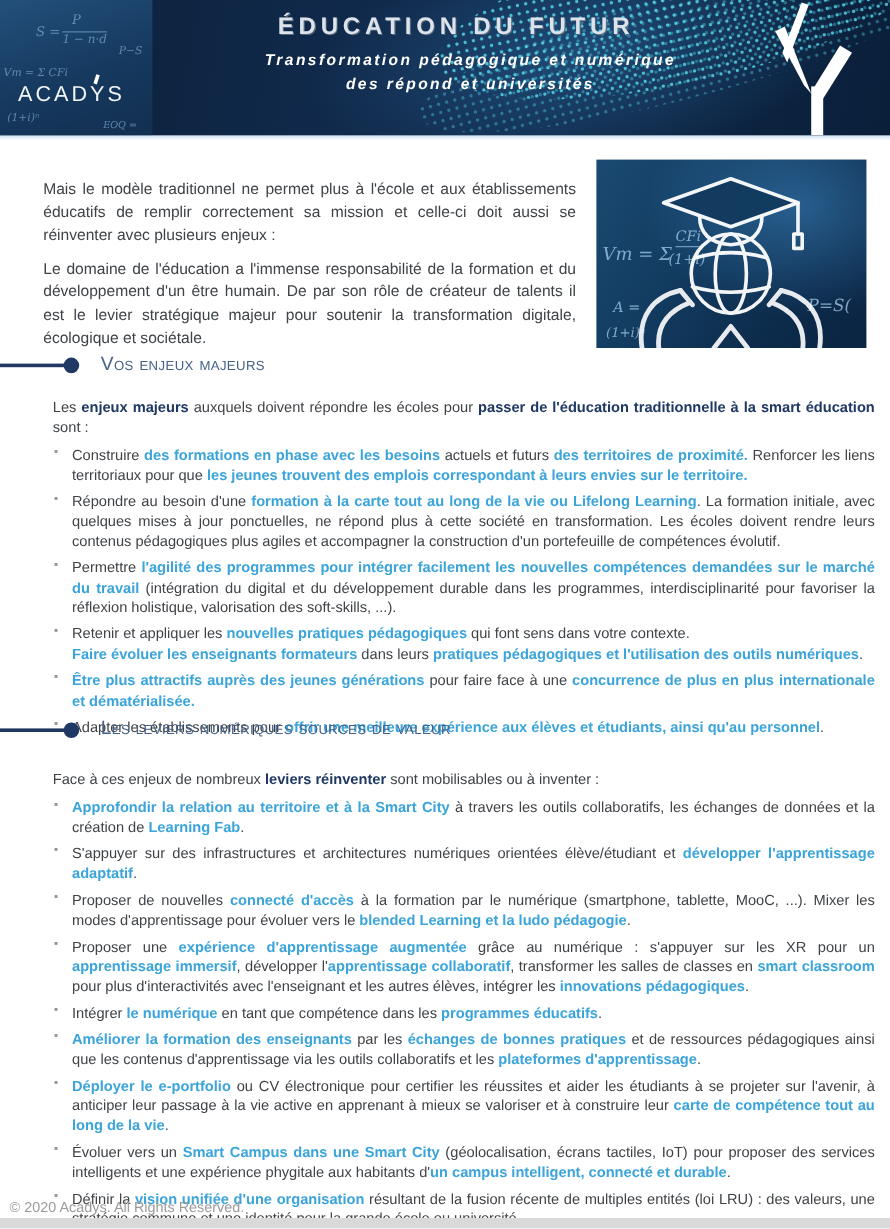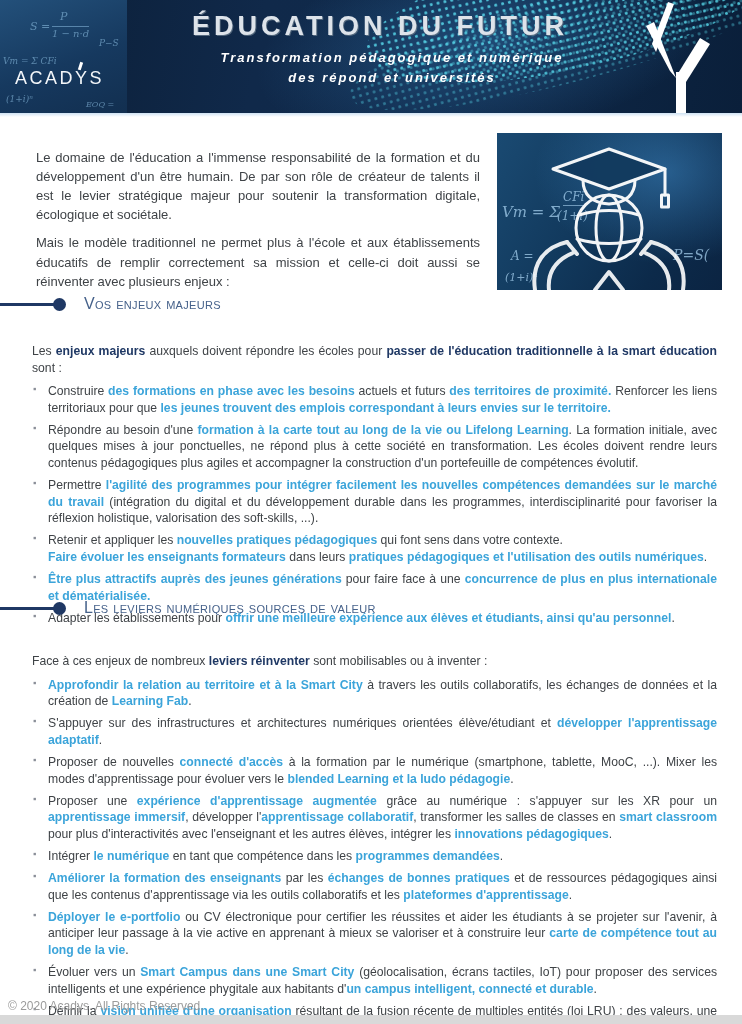--- a/index.html
+++ b/index.html
@@ -28,21 +28,21 @@
   .hf3{left:3px;top:56px;font-size:9px;}
   .hf4{left:99px;top:38px;font-size:9px;}
   .hf5{left:6px;top:94px;font-size:9px;}
   .hf6{left:86px;top:100px;font-size:8px;}
   .acadys{position:absolute;left:15px;top:68px;color:#f3f6f9;font-size:18px;
           font-weight:500;letter-spacing:2.5px;}
   .logo-accent{position:absolute;left:79px;top:62px;width:2.5px;height:8px;background:#fff;
           transform:rotate(18deg);}
 
   .hdr-center{position:absolute;left:128px;right:110px;top:11px;text-align:center;}
-  .hdr-title{font-size:27px;font-weight:700;letter-spacing:4px;color:#dde3ea;
+  .hdr-title{font-size:20px;font-weight:700;letter-spacing:4px;color:#dde3ea;
              text-shadow:1px 1px 0 rgba(90,110,130,.9);white-space:nowrap;}
   .hdr-sub{margin-top:6px;color:#ffffff;font-weight:700;font-style:italic;
            font-size:13px;letter-spacing:2px;line-height:1.55;white-space:nowrap;padding-left:24px;}
 
   .ylogo{position:absolute;right:16px;top:0;}
 
   .under-banner{position:absolute;left:0;top:113px;width:742px;height:4px;
                 background:linear-gradient(180deg,#cfe2f3,#ffffff);}
 
   
@@ -67,22 +67,22 @@
   
   .sec-head{position:absolute;left:0;display:flex;align-items:center;}
   .rule{width:54px;height:3px;background:#1F3864;}
   .dot{width:13px;height:13px;border-radius:50%;background:#1F3864;margin-left:-1px;}
   .sec-head h2{margin:0 0 0 18px;font-variant:small-caps;font-weight:400;
                font-size:16px;color:#45618A;letter-spacing:.3px;line-height:1;white-space:nowrap;}
   .sec1-head{top:296px;}
   .sec2-head{top:600px;}
 
   
-  .sec-body{position:absolute;left:32px;width:685px;font-size:12.2px;line-height:1.36;
-            text-align:justify;margin-top:12px;}
+  .sec-body{position:absolute;left:44px;width:685px;font-size:12.2px;line-height:1.36;
+            text-align:justify;}
   .sec1-body{top:331px;}
   .sec2-body{top:641px;}
   .lead{margin:0 0 7px 0;}
   ul.blist{list-style:none;margin:0;padding:0;}
   ul.blist li{position:relative;padding-left:16px;margin-bottom:5.5px;}
   .bullet{position:absolute;left:1px;top:0;font-size:9.5px;color:#8a8f98;}
   .seg-b{font-weight:700;color:#1F3864;}
   .seg-c{font-weight:700;color:#3BA4DA;}
 
   
@@ -124,22 +124,22 @@
         <rect x="60" y="72" width="10" height="41"></rect>
         <polygon points="60,78 54,71 30,26 38,22"></polygon>
         <polygon points="70,82 61,75 84,38 94,44"></polygon>
         <polygon points="52,2 58,4 40,52 36,44"></polygon>
       </g>
     </svg>
   </div>
   <div class="under-banner"></div>
 
   <div class="intro">
+    <p>Mais le modèle traditionnel ne permet plus à l'école et aux établissements éducatifs de remplir correctement sa mission et celle-ci doit aussi se réinventer avec plusieurs enjeux :</p>
     <p>Le domaine de l'éducation a l'immense responsabilité de la formation et du développement d'un être humain. De par son rôle de créateur de talents il est le levier stratégique majeur pour soutenir la transformation digitale, écologique et sociétale.</p>
-    <p>Mais le modèle traditionnel ne permet plus à l'école et aux établissements éducatifs de remplir correctement sa mission et celle-ci doit aussi se réinventer avec plusieurs enjeux :</p>
   </div>
 
   <div class="figure">
     <span class="ff ff0">Vm = Σ</span>
     <span class="ff ff1">CFi</span>
     <span class="ff ff2">(1+i)</span>
     <span class="ff ff3">A =</span>
     <span class="ff ff4">P=S(</span>
     <span class="ff ff5">(1+i)ⁿ</span>
     <svg width="225" height="157" viewBox="0 0 225 157">
@@ -190,21 +190,21 @@
     <div class="dot"></div>
     <h2>Les leviers numériques sources de valeur</h2>
   </div>
   <div class="sec-body sec2-body">
     <p class="lead"><span class="seg-n">Face à ces enjeux de nombreux </span><span class="seg-b">leviers réinventer</span><span class="seg-n"> sont mobilisables ou à inventer :</span></p>
     <ul class="blist">
         <li><span class="bullet">▪</span><span><span class="seg-c">Approfondir la relation au territoire et à la Smart City</span><span class="seg-n"> à travers les outils collaboratifs, les échanges de données et la création de </span><span class="seg-c">Learning Fab</span><span class="seg-n">.</span></span></li>
         <li><span class="bullet">▪</span><span><span class="seg-n">S'appuyer sur des infrastructures et architectures numériques orientées élève/étudiant et </span><span class="seg-c">développer l'apprentissage adaptatif</span><span class="seg-n">.</span></span></li>
         <li><span class="bullet">▪</span><span><span class="seg-n">Proposer de nouvelles </span><span class="seg-c">connecté d'accès</span><span class="seg-n"> à la formation par le numérique (smartphone, tablette, MooC, ...). Mixer les modes d'apprentissage pour évoluer vers le </span><span class="seg-c">blended Learning et la ludo pédagogie</span><span class="seg-n">.</span></span></li>
         <li><span class="bullet">▪</span><span><span class="seg-n">Proposer une </span><span class="seg-c">expérience d'apprentissage augmentée</span><span class="seg-n"> grâce au numérique : s'appuyer sur les XR pour un </span><span class="seg-c">apprentissage immersif</span><span class="seg-n">, développer l'</span><span class="seg-c">apprentissage collaboratif</span><span class="seg-n">, transformer les salles de classes en </span><span class="seg-c">smart classroom</span><span class="seg-n"> pour plus d'interactivités avec l'enseignant et les autres élèves, intégrer les </span><span class="seg-c">innovations pédagogiques</span><span class="seg-n">.</span></span></li>
-        <li><span class="bullet">▪</span><span><span class="seg-n">Intégrer </span><span class="seg-c">le numérique</span><span class="seg-n"> en tant que compétence dans les </span><span class="seg-c">programmes demandées</span><span class="seg-n">.</span></span></li>
+        <li><span class="bullet">▪</span><span><span class="seg-n">Intégrer </span><span class="seg-c">le numérique</span><span class="seg-n"> en tant que compétence dans les </span><span class="seg-c">programmes éducatifs</span><span class="seg-n">.</span></span></li>
         <li><span class="bullet">▪</span><span><span class="seg-c">Améliorer la formation des enseignants</span><span class="seg-n"> par les </span><span class="seg-c">échanges de bonnes pratiques</span><span class="seg-n"> et de ressources pédagogiques ainsi que les contenus d'apprentissage via les outils collaboratifs et les </span><span class="seg-c">plateformes d'apprentissage</span><span class="seg-n">.</span></span></li>
         <li><span class="bullet">▪</span><span><span class="seg-c">Déployer le e-portfolio</span><span class="seg-n"> ou CV électronique pour certifier les réussites et aider les étudiants à se projeter sur l'avenir, à anticiper leur passage à la vie active en apprenant à mieux se valoriser et à construire leur </span><span class="seg-c">carte de compétence tout au long de la vie</span><span class="seg-n">.</span></span></li>
         <li><span class="bullet">▪</span><span><span class="seg-n">Évoluer vers un </span><span class="seg-c">Smart Campus dans une Smart City</span><span class="seg-n"> (géolocalisation, écrans tactiles, IoT) pour proposer des services intelligents et une expérience phygitale aux habitants d'</span><span class="seg-c">un campus intelligent, connecté et durable</span><span class="seg-n">.</span></span></li>
         <li><span class="bullet">▪</span><span><span class="seg-n">Définir la </span><span class="seg-c">vision unifiée d'une organisation</span><span class="seg-n"> résultant de la fusion récente de multiples entités (loi LRU) : des valeurs, une stratégie commune et une identité pour la grande école ou université.</span></span></li>
       </ul>
   </div>
 
   <div class="footer">© 2020 Acadys. All Rights Reserved.</div>
   <div class="bottom-strip"></div>
 </div>

